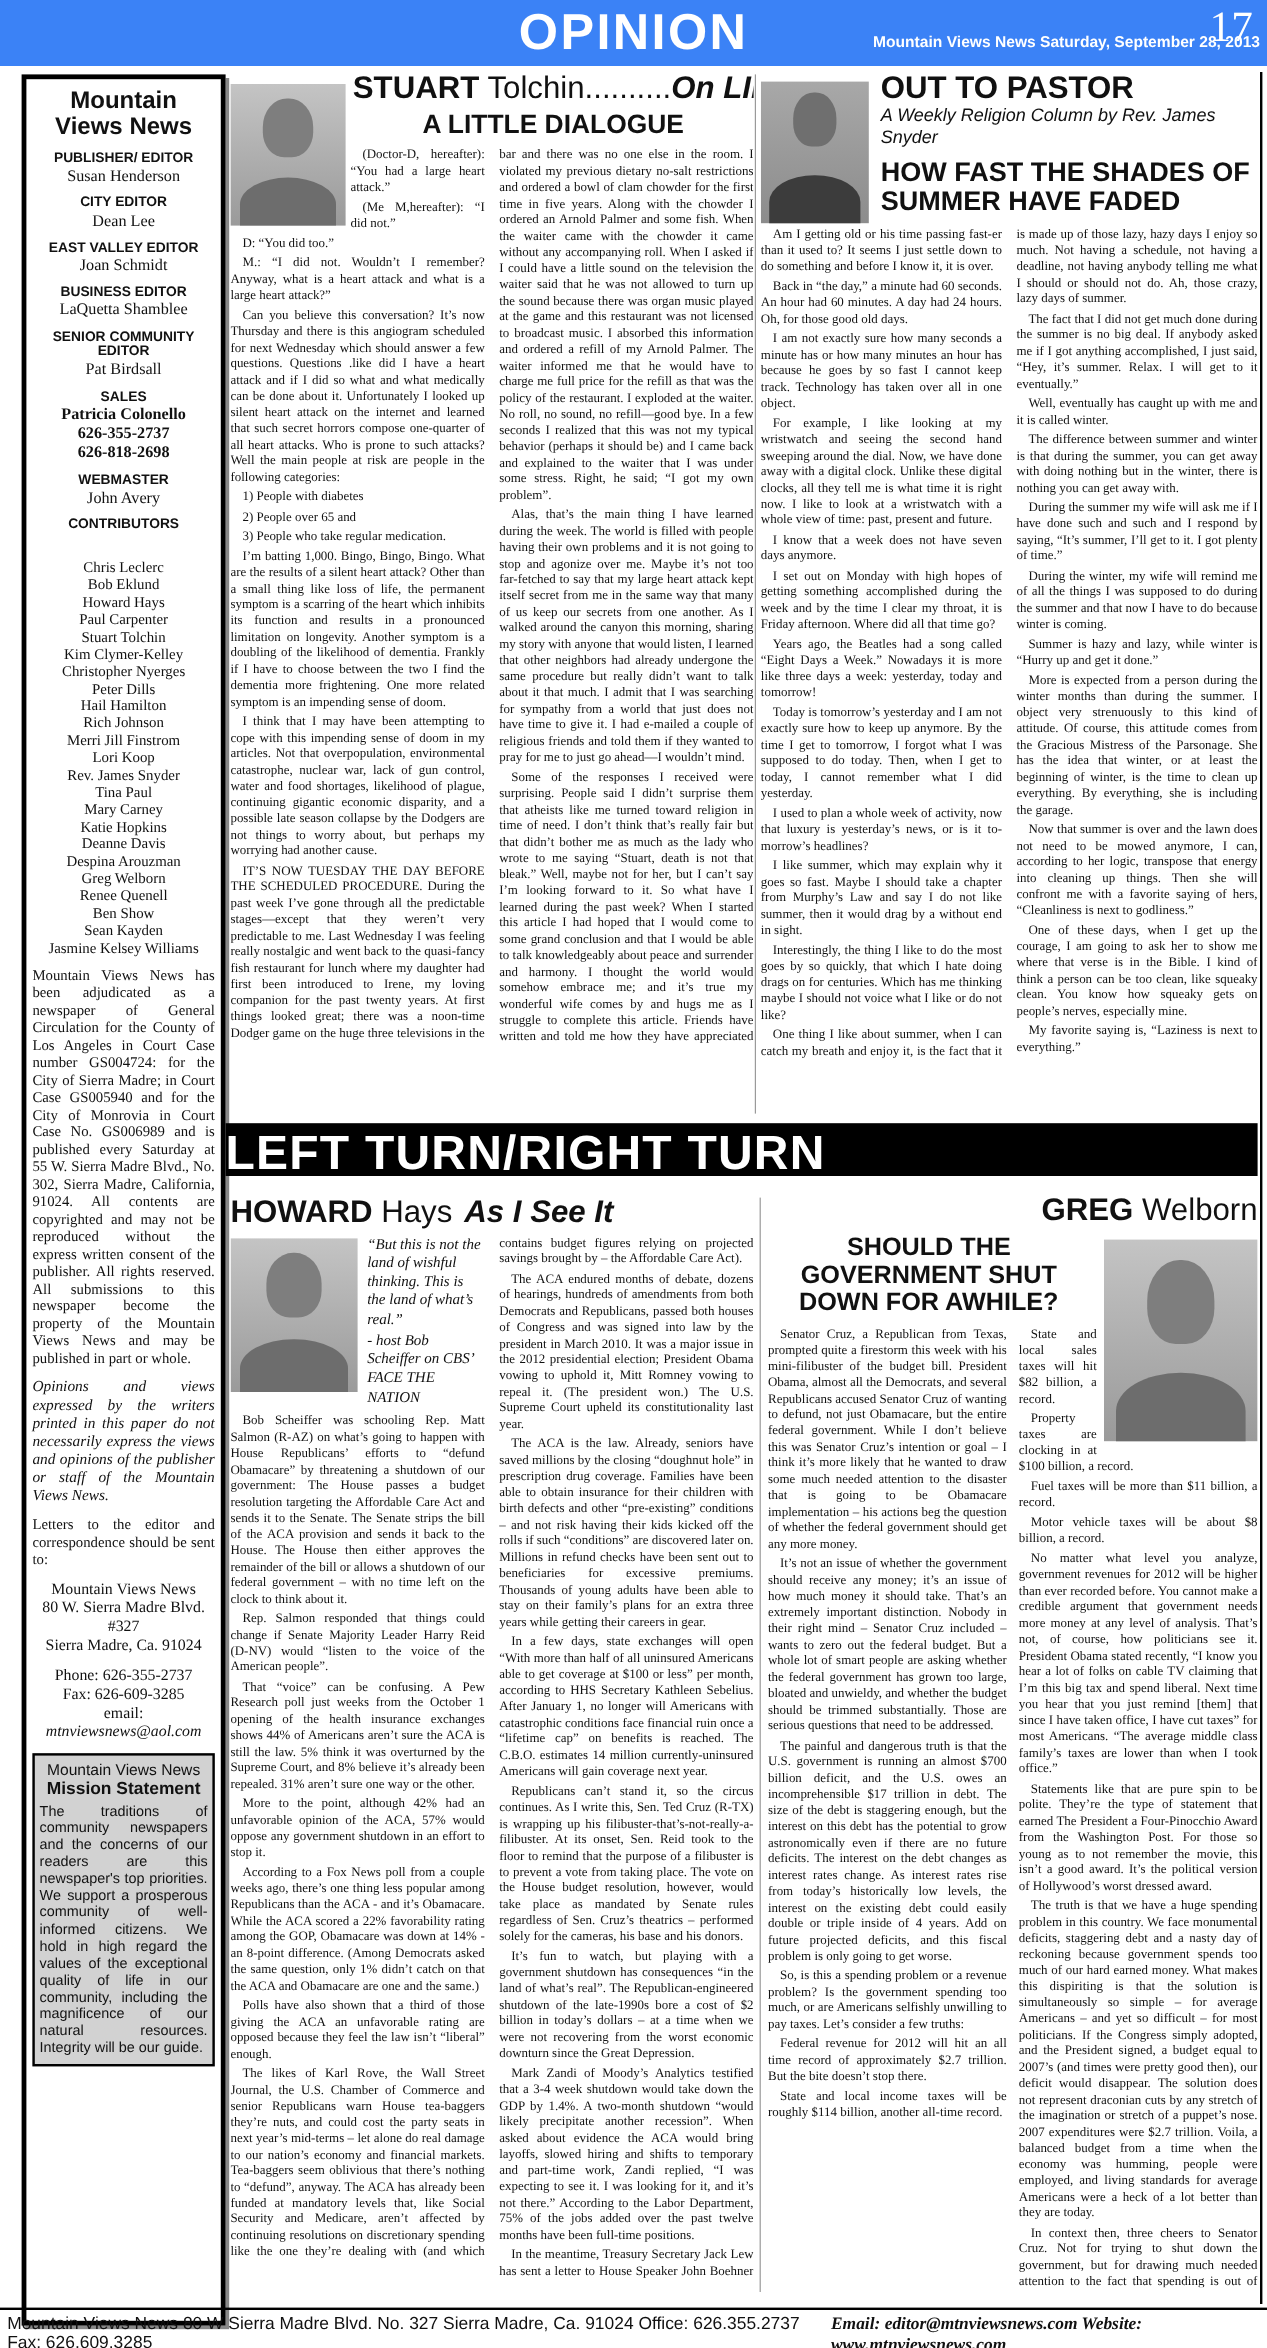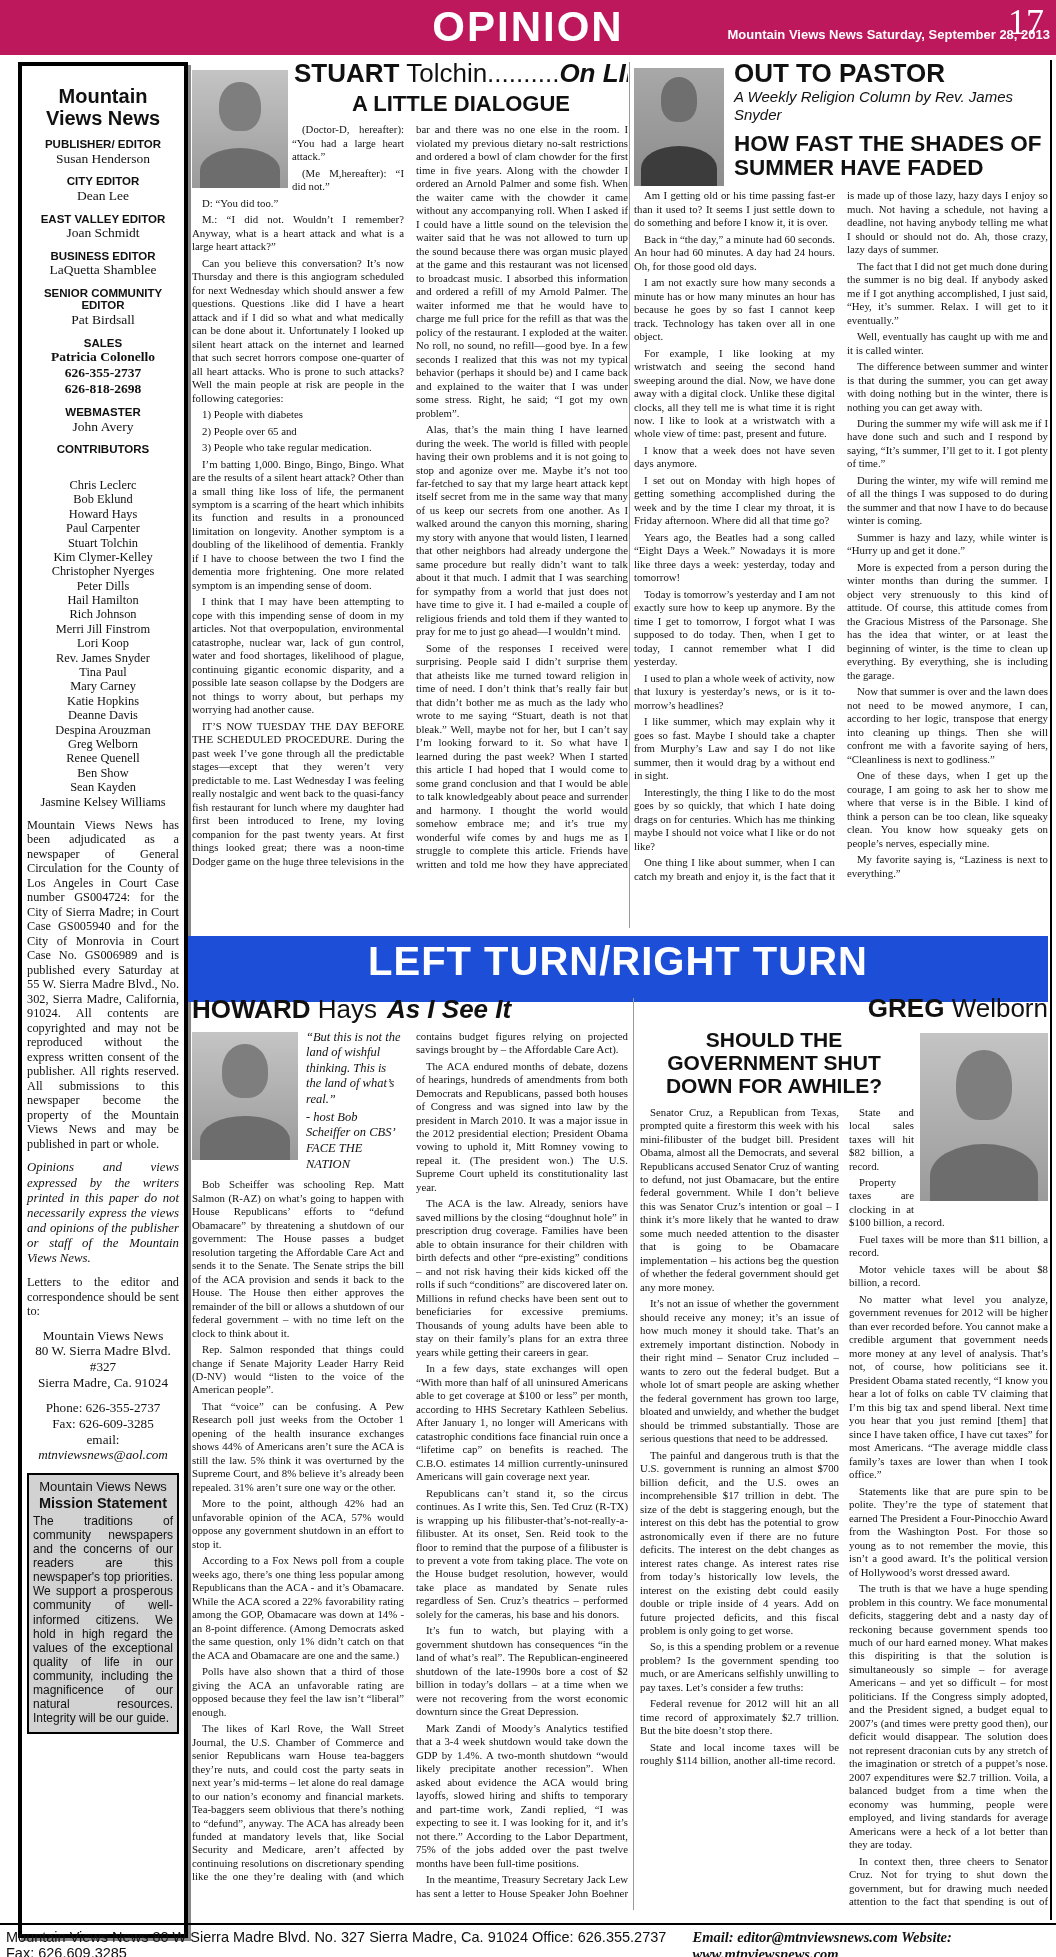--- a/index.html
+++ b/index.html
@@ -1,30 +1,30 @@
 <!DOCTYPE html>
 <html><head>
 <meta charset="utf-8">
 <style>
   html,body{margin:0;padding:0;}
   body{width:1056px;height:1957px;position:relative;background:#fff;color:#111;
        font-family:"Liberation Serif",serif;overflow:hidden;}
 
   
-  .masthead{position:absolute;left:0;top:0;width:1056px;height:55px;background:#be185d;color:#fff;}
+  .masthead{position:absolute;left:0;top:0;width:1056px;height:55px;background:#3b82f6;color:#fff;}
   .masthead .opinion{position:absolute;left:0;right:0;top:1px;text-align:center;
        font:bold 42px/52px "Liberation Sans",sans-serif;letter-spacing:2px;}
   .masthead .pageno{position:absolute;right:12px;top:-4px;font:36px/52px "Liberation Serif",serif;}
   .masthead .dateline{position:absolute;right:6px;bottom:13px;
        font:bold 13px "Liberation Sans",sans-serif;}
 
   
   .sidebar{position:absolute;left:18px;top:62px;width:170px;height:1876px;background:#fff;
        border:4px solid #000;box-shadow:3px 3px 0 #888;box-sizing:border-box;
-       padding:20px 5px;text-align:center;overflow:hidden;}
+       padding:8px 5px;text-align:center;overflow:hidden;}
   .sb-title{font:bold 20px/1.08 "Liberation Sans",sans-serif;padding:0 16px;margin-bottom:6px;}
   .sb-role{font:bold 11.5px/1.1 "Liberation Sans",sans-serif;margin-top:9px;}
   .sb-name{font:13.5px/1.15 "Liberation Serif",serif;}
   .sb-name.bold{font-weight:bold;}
   .sb-phone{font:bold 13.5px/1.2 "Liberation Serif",serif;}
   .sb-contrib div{font:12.4px/1.16 "Liberation Serif",serif;}
   .sb-par{font:12.3px/1.18 "Liberation Serif",serif;text-align:justify;margin-top:9px;}
   .sb-par.italic{font-style:italic;font-size:12.8px;text-align:justify;}
   .sb-center{font:13.2px/1.2 "Liberation Serif",serif;margin-top:9px;text-align:center;}
   .sb-email{font-style:italic;}
@@ -60,22 +60,22 @@
        background:linear-gradient(#a8a8a8,#8c8c8c);}
   .pas-photo::before{left:30%;top:8%;width:40%;height:38%;background:#6f6f6f;}
   .pas-photo::after{background:#3c3c3c;}
   .pas-titles{margin-left:100px;}
   .pas-title{font:bold 26px/1.0 "Liberation Sans",sans-serif;}
   .pas-sub{font:italic 15px/1.2 "Liberation Sans",sans-serif;margin-top:2px;}
   .pas-head{font:bold 22.5px/1.05 "Liberation Sans",sans-serif;margin-top:8px;}
   .pas-body{margin-top:10px;height:700px;column-count:2;column-gap:12px;}
 
   
-  .banner{position:absolute;left:188px;top:936px;width:860px;height:66px;background:#1d4ed8;
-       color:#fff;text-align:center;font:bold 40px/50px "Liberation Sans",sans-serif;
+  .banner{position:absolute;left:188px;top:936px;width:860px;height:44px;background:#000000;
+       color:#fff;text-align:left;font:bold 40px/50px "Liberation Sans",sans-serif;
        letter-spacing:1px;}
 
   
   .hays{position:absolute;left:192px;top:995px;width:436px;height:920px;overflow:hidden;}
   .hays-titleline{font:26px/1.1 "Liberation Sans",sans-serif;white-space:nowrap;}
   .hays-titleline .b{font-weight:bold;}
   .hays-titleline .see{font-weight:bold;font-style:italic;margin-left:10px;}
   .hays-body{margin-top:6px;height:878px;column-count:2;column-gap:12px;}
   .hays-photo{float:left;width:106px;height:128px;margin:2px 8px 4px 0;}
   .quote{font:italic 12.5px/1.25 "Liberation Serif",serif;margin:0 0 2px;text-align:left;}

